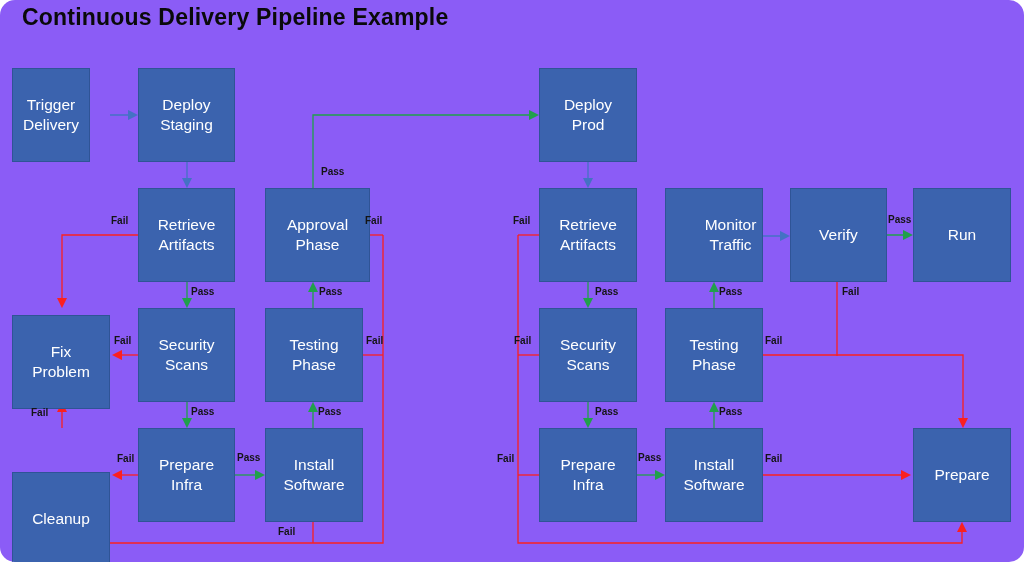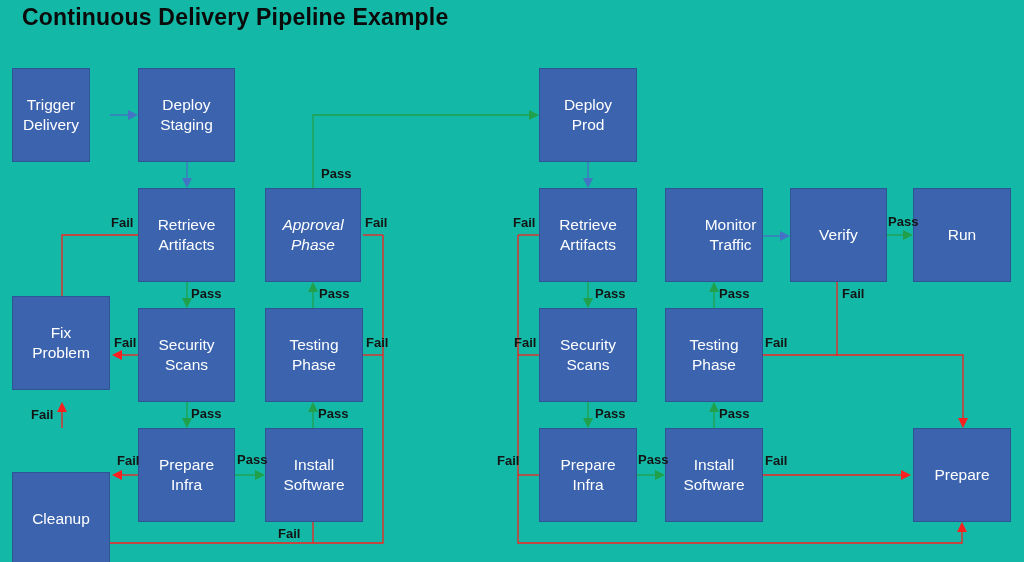--- a/index.html
+++ b/index.html
@@ -1,22 +1,23 @@
 <!DOCTYPE html>
 <html><head>
 <meta charset="utf-8">
 <style>
   html, body { margin: 0; padding: 0; background: #ffffff; }
   #stage {
     position: relative;
     width: 1024px;
     height: 562px;
-    background: #14b8a6;
+    background: #8b5cf6;
     overflow: hidden;
     font-family: "Liberation Sans", sans-serif;
+    border-radius: 15px;
     --node-fill: #3b63ae;
     --node-border: #2f5496;
     --label-color: #141414;
   }
   #page-title {
     position: absolute;
     left: 22px;
     top: 4px;
     font-size: 23px;
     font-weight: 700;
@@ -38,21 +39,21 @@
     align-items: center;
     justify-content: center;
     text-align: center;
     color: #ffffff;
     font-size: 15.5px;
     line-height: 1.32;
     white-space: pre-line;
   }
   .edge-label {
     position: absolute;
-    font-size: 13px;
+    font-size: 10px;
     font-weight: 600;
     color: var(--label-color);
     white-space: nowrap;
   }
 </style>
 </head>
 <body>
 
 <div id="stage" style="--node-fill: #3b63ae; --node-border: #2f5496; --label-color: #141414;">
   <svg id="edges" viewBox="0 0 1024 562">
@@ -99,23 +100,23 @@
       <polyline points="763,355 963,355 963,426" fill="none" stroke="#fb2020" stroke-width="1.3" marker-end="url(#arrow-red)"></polyline>
       <polyline points="763,475 909,475" fill="none" stroke="#fb2020" stroke-width="1.3" marker-end="url(#arrow-red)"></polyline>
     </svg>
   <div id="page-title">Continuous Delivery Pipeline Example</div>
 <div class="node" style="left: 12px; top: 68px; width: 78px; height: 94px;"><span>Trigger
 Delivery</span></div>
     <div class="node" style="left: 138px; top: 68px; width: 97px; height: 94px;"><span>Deploy
 Staging</span></div>
     <div class="node" style="left: 138px; top: 188px; width: 97px; height: 94px;"><span>Retrieve
 Artifacts</span></div>
-    <div class="node" style="left: 265px; top: 188px; width: 96px; height: 94px; font-style: italic;"><span>Approval
+    <div class="node" style="left: 265px; top: 188px; width: 105px; height: 94px;"><span>Approval
 Phase</span></div>
-    <div class="node" style="left: 12px; top: 296px; width: 98px; height: 94px;"><span>Fix
+    <div class="node" style="left: 12px; top: 315px; width: 98px; height: 94px;"><span>Fix
 Problem</span></div>
     <div class="node" style="left: 138px; top: 308px; width: 97px; height: 94px;"><span>Security
 Scans</span></div>
     <div class="node" style="left: 265px; top: 308px; width: 98px; height: 94px;"><span>Testing
 Phase</span></div>
     <div class="node" style="left: 12px; top: 428px; width: 98px; height: 94px; margin-top: 44px;"><span>Cleanup</span></div>
     <div class="node" style="left: 138px; top: 428px; width: 97px; height: 94px;"><span>Prepare
 Infra</span></div>
     <div class="node" style="left: 265px; top: 428px; width: 98px; height: 94px;"><span>Install
 Software</span></div>

